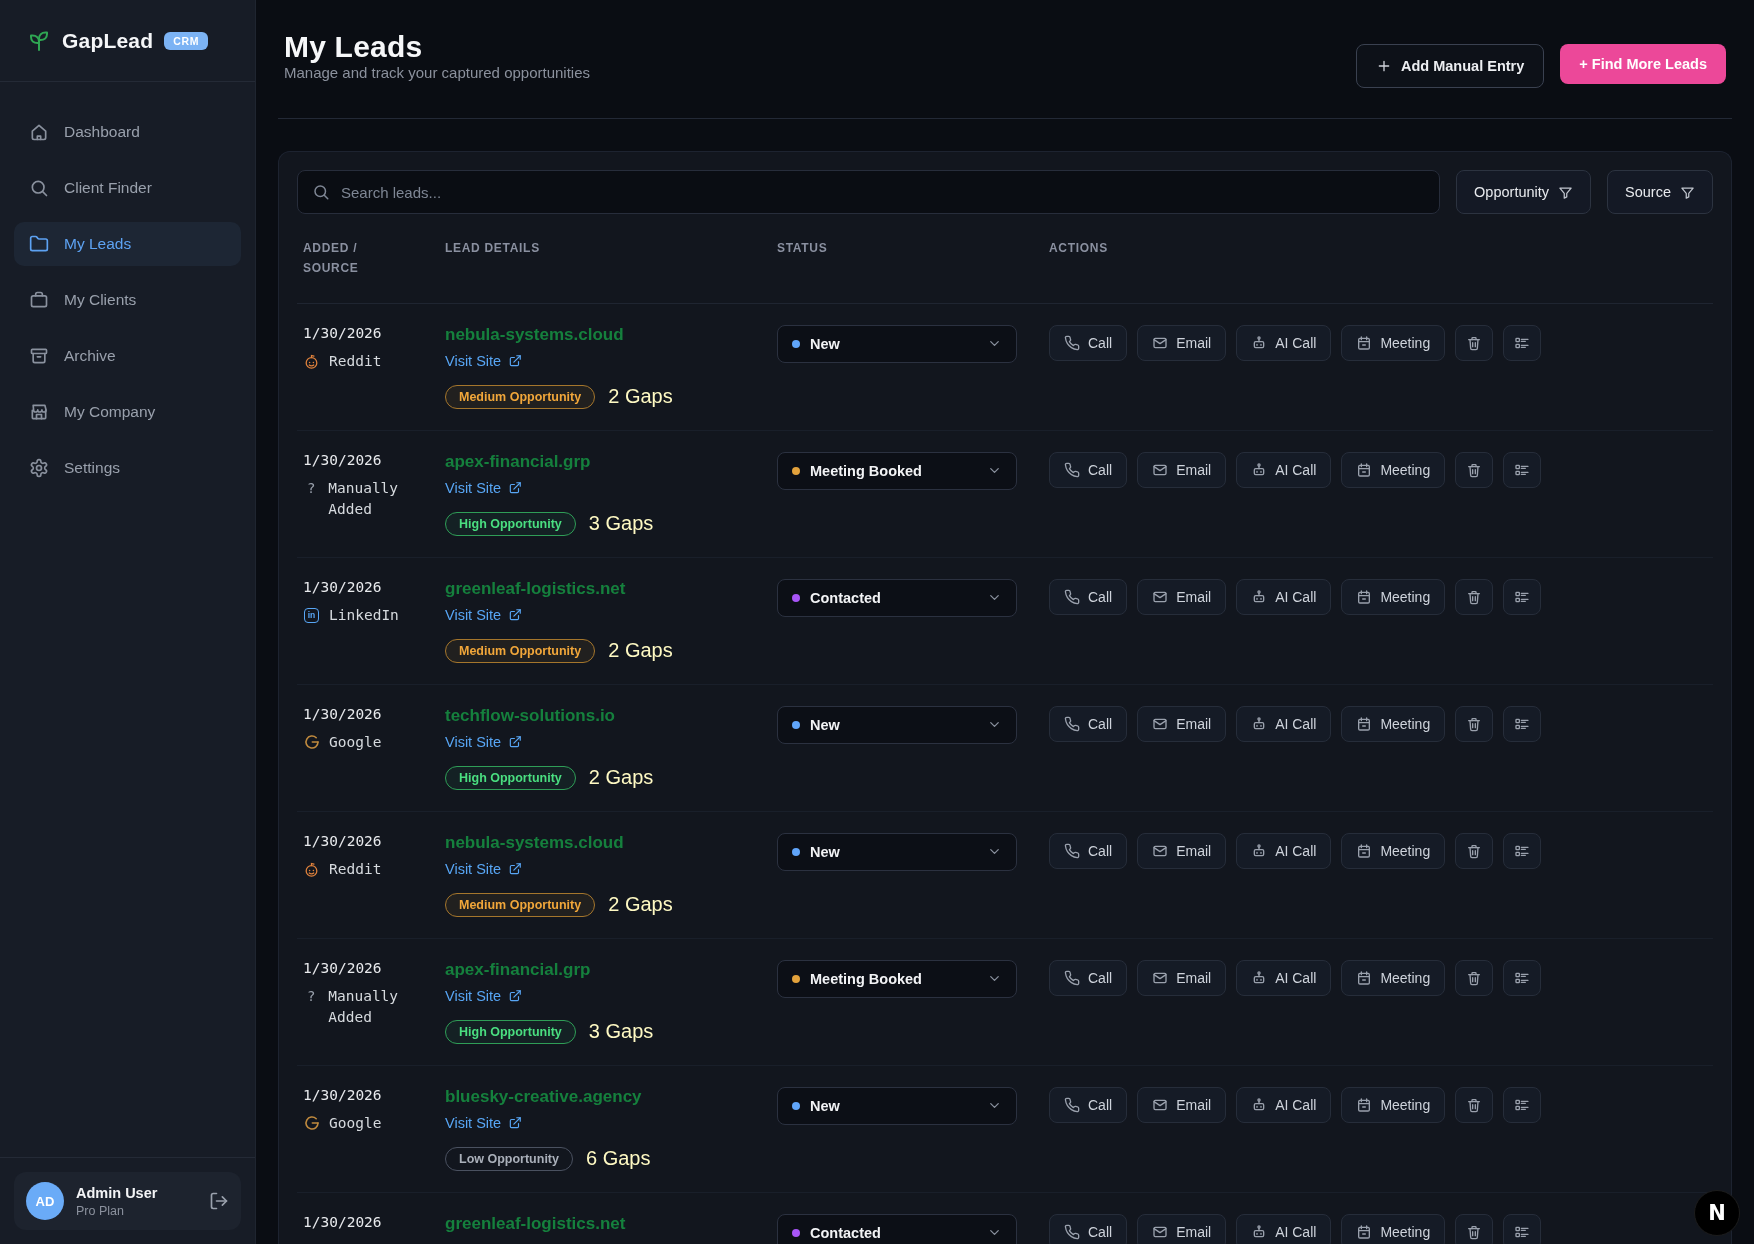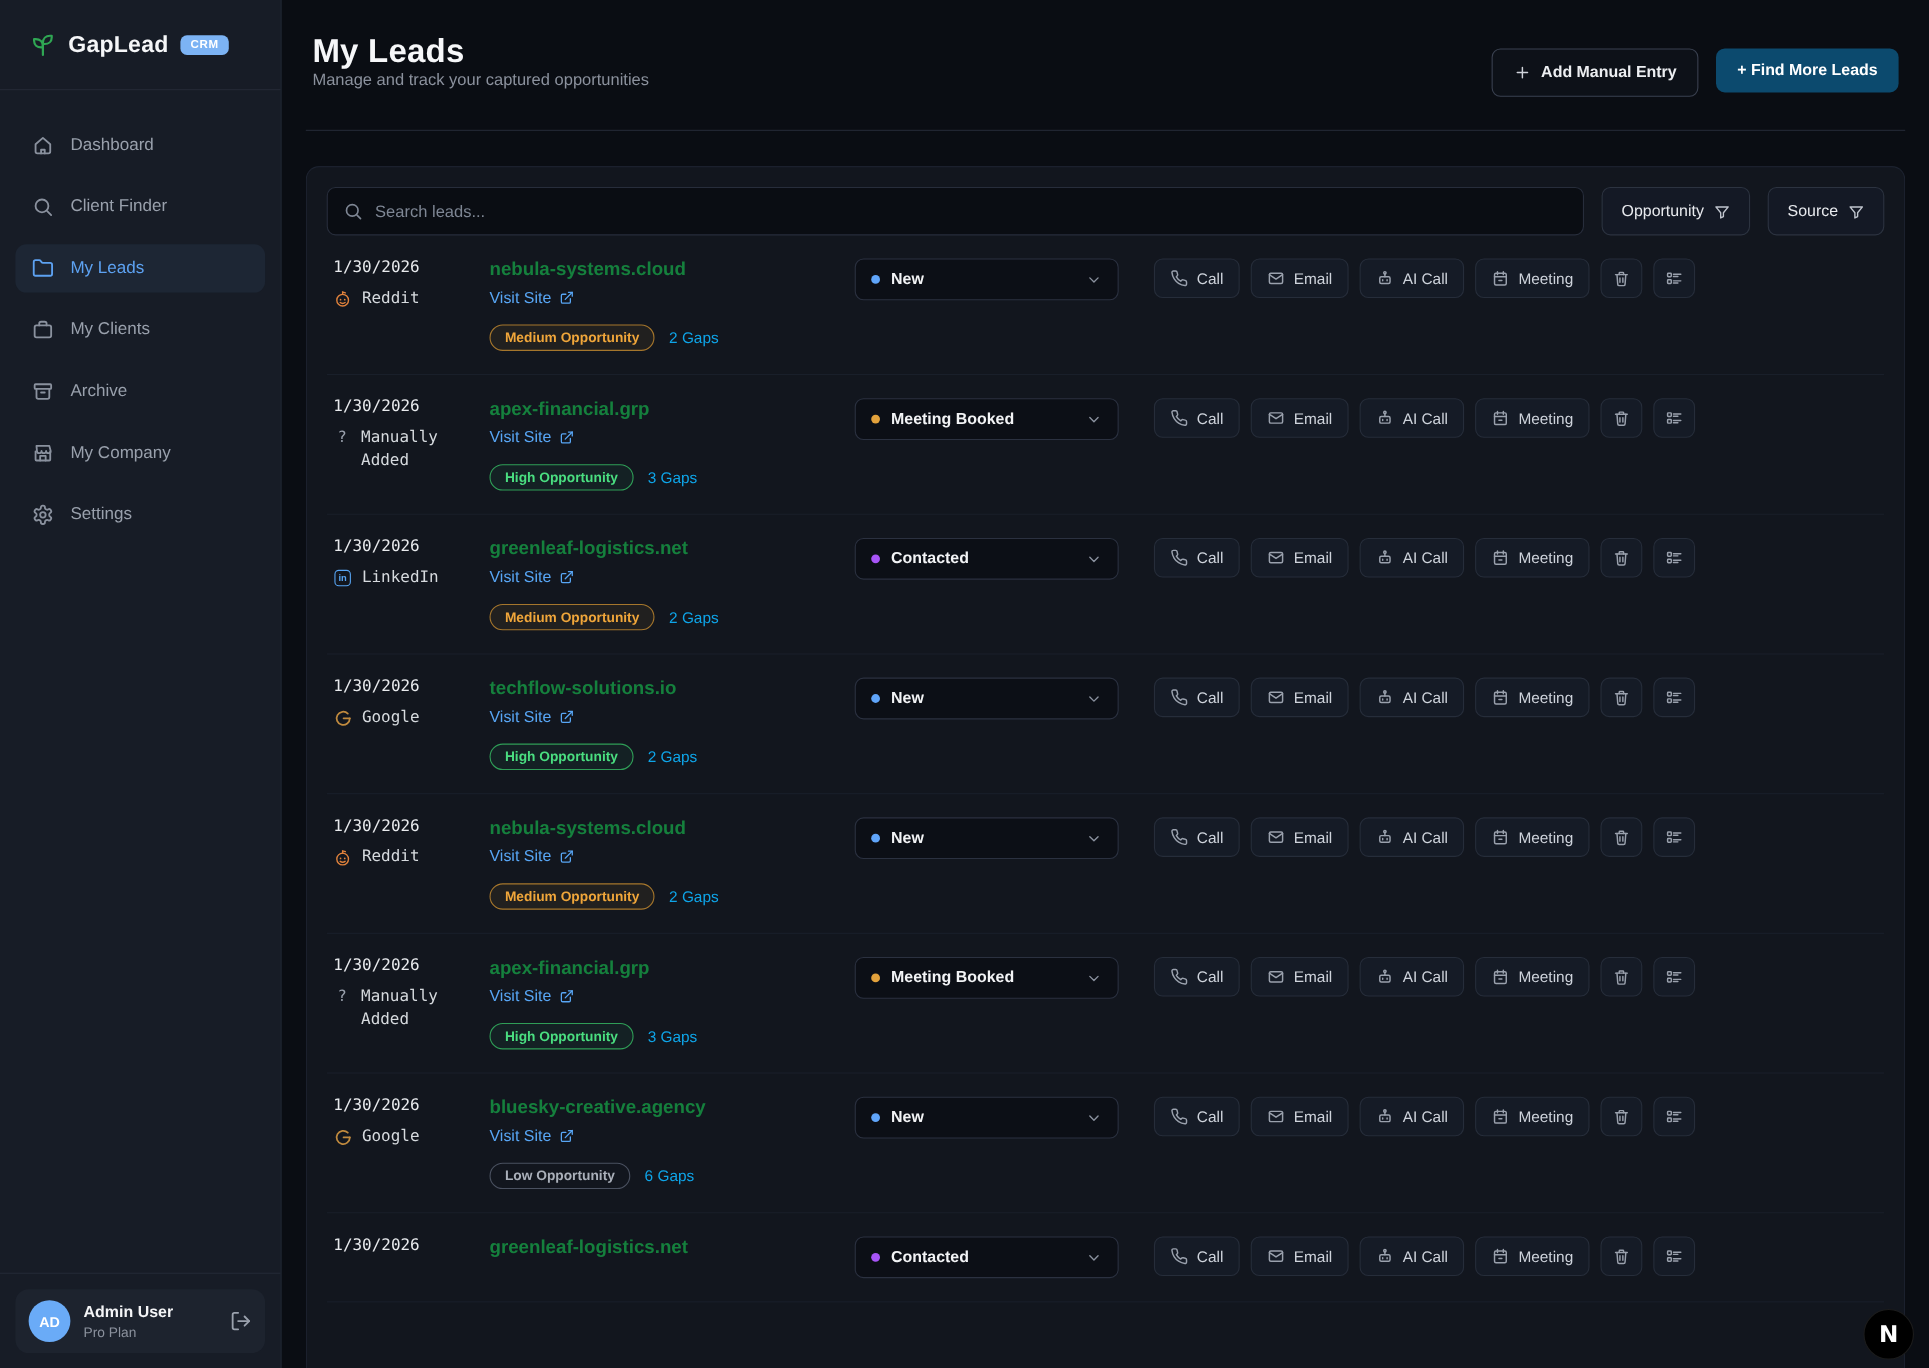--- a/index.html
+++ b/index.html
@@ -29,21 +29,21 @@
   .logout-btn{margin-left:auto;width:20px;height:20px;color:#9aa1ad;background:none;border:none;cursor:pointer}
 
   
   .main{flex:1;display:flex;flex-direction:column;padding:0 22px;overflow:hidden}
   .main-header{display:flex;justify-content:space-between;align-items:flex-start;padding:30px 6px 30px 6px;border-bottom:1px solid #232936}
   .page-title{font-size:30px;font-weight:bold;color:#f6f7f9;letter-spacing:.2px}
   .page-subtitle{font-size:15px;color:#8b919d;}
   .hdr-buttons{display:flex;gap:16px;margin-top:14px}
   .btn-outline{display:flex;align-items:center;gap:9px;height:44px;padding:0 19px;background:#0d1118;border:1px solid #3a4150;border-radius:8px;color:#eceef1;font-size:14.5px;font-weight:600;cursor:pointer;font-family:inherit}
   .btn-outline .icon{width:16px;height:16px;color:#cfd3da}
-  .btn-green{height:40px;padding:0 19px;background:#0c4a6e;border:none;border-radius:8px;color:#fff;font-size:14.5px;font-weight:bold;cursor:pointer;font-family:inherit}
+  .btn-green{height:40px;padding:0 19px;background:#ec4899;border:none;border-radius:8px;color:#fff;font-size:14.5px;font-weight:bold;cursor:pointer;font-family:inherit}
 
   .panel{margin-top:32px;background:#12161e;border:1px solid #1d2330;border-bottom:none;border-radius:12px 12px 0 0;flex:1;padding:18px 18px 0 18px;display:flex;flex-direction:column;overflow:hidden}
   .toolbar{display:flex;gap:16px}
   .search-box{flex:1;display:flex;align-items:center;gap:11px;height:44px;background:#0a0d13;border:1px solid #272d3b;border-radius:8px;padding:0 14px}
   .search-box .icon{width:18px;height:18px;color:#7e8694}
   .search-box input{flex:1;background:transparent;border:none;outline:none;color:#cfd3da;font-size:15px;font-family:inherit}
   .search-box input::placeholder{color:#7e8694}
   .filter-btn{display:flex;align-items:center;gap:9px;height:44px;padding:0 17px;background:#141925;border:1px solid #2c3340;border-radius:8px;color:#e8eaee;font-size:14.5px;cursor:pointer;font-family:inherit}
   .filter-btn .icon{width:15px;height:15px;color:#c0c5ce}
 
@@ -65,21 +65,21 @@
   .li-box{display:inline-flex;width:15px;height:15px;border:1.5px solid #58a6f5;border-radius:4px;color:#58a6f5;font-size:8.5px;font-weight:bold;align-items:center;justify-content:center}
   .q-mark{color:#9aa1ad;font-size:14px;font-family:"DejaVu Sans Mono",monospace}
   .lead-name{font-size:17px;font-weight:bold;color:#15803d}
   .visit{display:inline-flex;align-items:center;gap:7px;color:#58a6f5;font-size:14.5px;margin-top:8px;text-decoration:none;cursor:pointer}
   .visit .icon{width:14px;height:14px}
   .opp-row{display:flex;align-items:center;gap:13px;margin-top:15px}
   .opp-badge{font-size:12.5px;font-weight:bold;padding:4px 13px;border-radius:999px;border:1px solid transparent}
   .opp-medium{color:#f0a63a;border-color:#a5762c;background:rgba(240,166,58,.07)}
   .opp-high{color:#4ade80;border-color:#2f9e57;background:rgba(74,222,128,.06)}
   .opp-low{color:#aab0ba;border-color:#4a5160;background:transparent}
-  .gaps{font-size:14px;color:#0ea5e9}
+  .gaps{font-size:20px;color:#fef9c3}
   .status-select{display:flex;align-items:center;gap:10px;width:240px;height:38px;padding:0 14px;background:#0c0f16;border:1px solid #2b3140;border-radius:8px;cursor:pointer}
   .status-dot{width:8px;height:8px;border-radius:50%;flex:none}
   .status-label{font-size:14.5px;font-weight:600;color:#f2f3f5}
   .status-select .chev{margin-left:auto;width:15px;height:15px;color:#8a919e}
   .actions-cell{display:flex;gap:10px}
   .abtn{display:flex;align-items:center;gap:8px;height:36px;padding:0 14px;background:#151b26;border:1px solid #262d3a;border-radius:8px;color:#ced3db;font-size:14px;cursor:pointer;font-family:inherit}
   .abtn .icon{width:16px;height:16px;color:#9aa1ad}
   .abtn.icon-only{width:38px;padding:0;justify-content:center}
 
   .next-badge{position:absolute;right:14px;bottom:8px;width:46px;height:46px;border-radius:50%;background:#000;color:#fff;display:flex;align-items:center;justify-content:center;font-size:21px;font-weight:bold;font-family:"DejaVu Sans",sans-serif;border:1px solid #1c1c1c;cursor:pointer}
@@ -226,20 +226,26 @@
             <span>Source</span>
             <span class="icon">
               <svg viewBox="0 0 24 24" fill="none" stroke="currentColor" stroke-width="2" stroke-linecap="round" stroke-linejoin="round">
                 <path d="M3 5h18l-7 8.5V19l-4 2v-7.5z"></path>
               </svg>
             </span>
           </button>
         </div>
     </div>
 
+    <div class="thead">
+      <div class="th col-source"><span>ADDED / SOURCE</span></div>
+      <div class="th col-lead">LEAD DETAILS</div>
+      <div class="th col-status">STATUS</div>
+      <div class="th col-actions">ACTIONS</div>
+    </div>
 
     <div class="tbody">
         <div class="tr">
     <div class="col-source">
       <div class="date mono">1/30/2026</div>
       <div class="source">
         <span class="src-icon-slot">
                 <svg class="c-reddit" viewBox="0 0 24 24" fill="none" stroke="currentColor" stroke-width="1.8" stroke-linecap="round">
                   <circle cx="12" cy="14" r="7.5"></circle>
                   <circle cx="9.3" cy="13.3" r="1.1" fill="currentColor" stroke="none"></circle>

